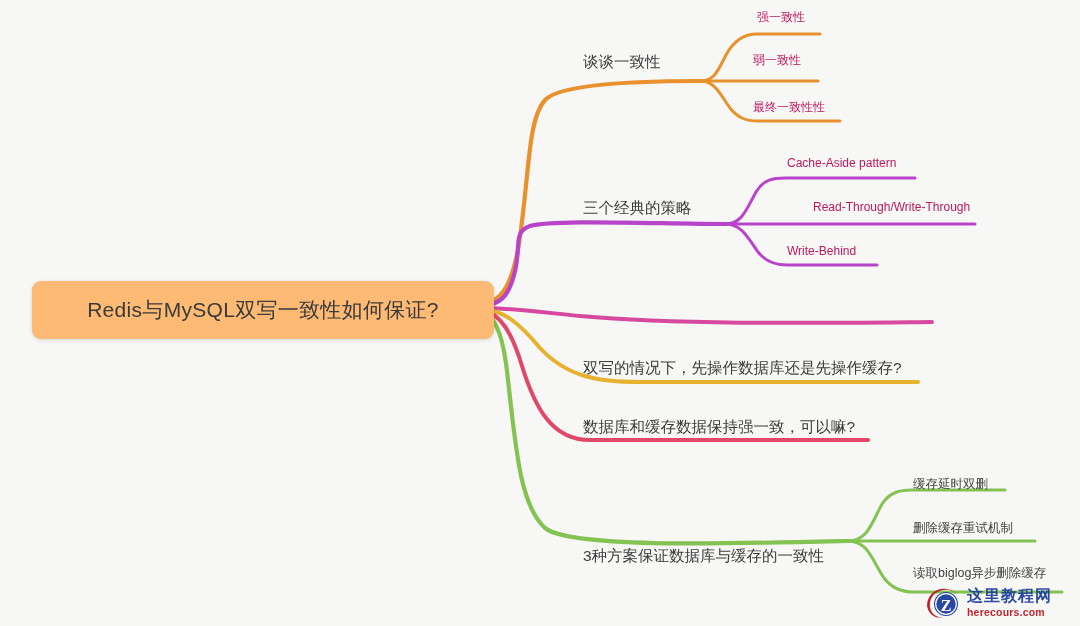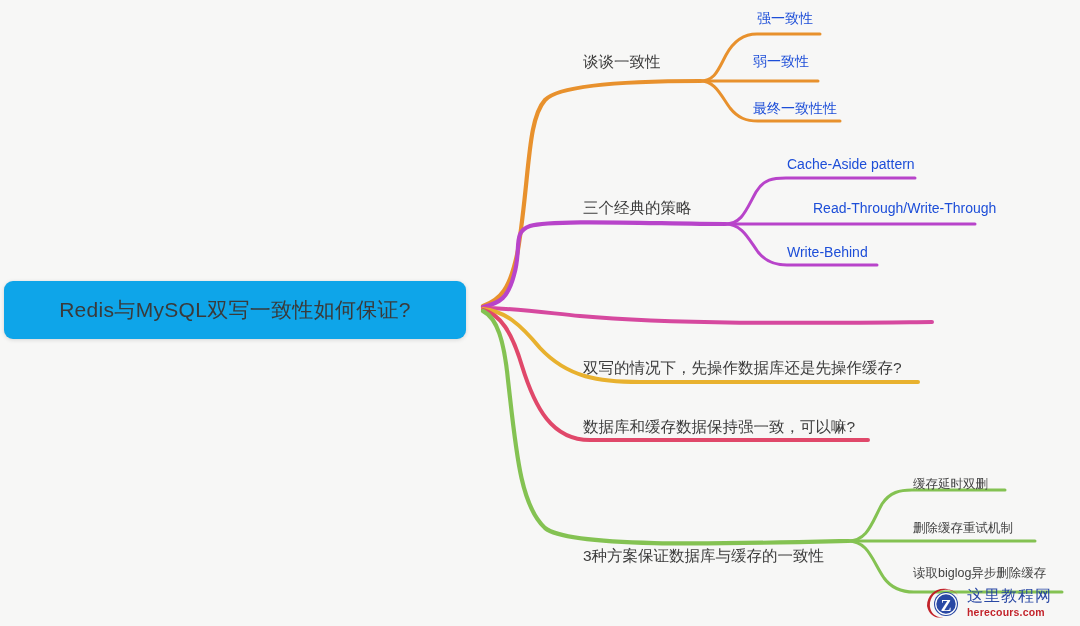--- a/index.html
+++ b/index.html
@@ -28,46 +28,46 @@
     height: 626px;
     pointer-events: none;
   }
   svg.branches path {
     fill: none;
     stroke-linecap: round;
     stroke-linejoin: round;
   }
   .root-node {
     position: absolute;
-    left: 4px;
+    left: 32px;
     top: 281px;
     width: 462px;
     height: 58px;
-    background: #0ea5e9;
+    background: #fdba74;
     border-radius: 9px;
     box-shadow: 0 1px 4px rgba(0,0,0,0.13), 0 0 1px rgba(0,0,0,0.08);
     display: flex;
     align-items: center;
     justify-content: center;
     box-sizing: border-box;
   }
   .root-label {
     font-size: 21px;
     color: #3a3a3a;
     letter-spacing: 0.3px;
     white-space: nowrap;
   }
   .node-label {
     position: absolute;
     white-space: nowrap;
     color: #3f3f3f;
     line-height: 1;
   }
   .lvl1 { font-size: 15.5px; color: #3c3c3c; }
-  .lvl2 { font-size: 14px; color: #1d4ed8; }
+  .lvl2 { font-size: 12px; color: #be185d; }
   .lvl2-small { font-size: 12.5px; color: #3f3f3f; }
 
   
   .watermark {
     position: absolute;
     left: 923px;
     top: 583px;
     width: 150px;
     height: 40px;
     display: flex;
@@ -82,21 +82,21 @@
     flex: 0 0 38px;
   }
   .wm-text {
     display: flex;
     flex-direction: column;
     justify-content: center;
     line-height: 1;
   }
   .wm-cn {
     font-size: 16px;
-    font-weight: normal;
+    font-weight: bold;
     color: #1f3fa0;
     letter-spacing: 1px;
     text-align: right;
   }
   .wm-en {
     font-size: 10.5px;
     font-weight: bold;
     color: #c01820;
     letter-spacing: 0.2px;
     margin-top: 3px;

